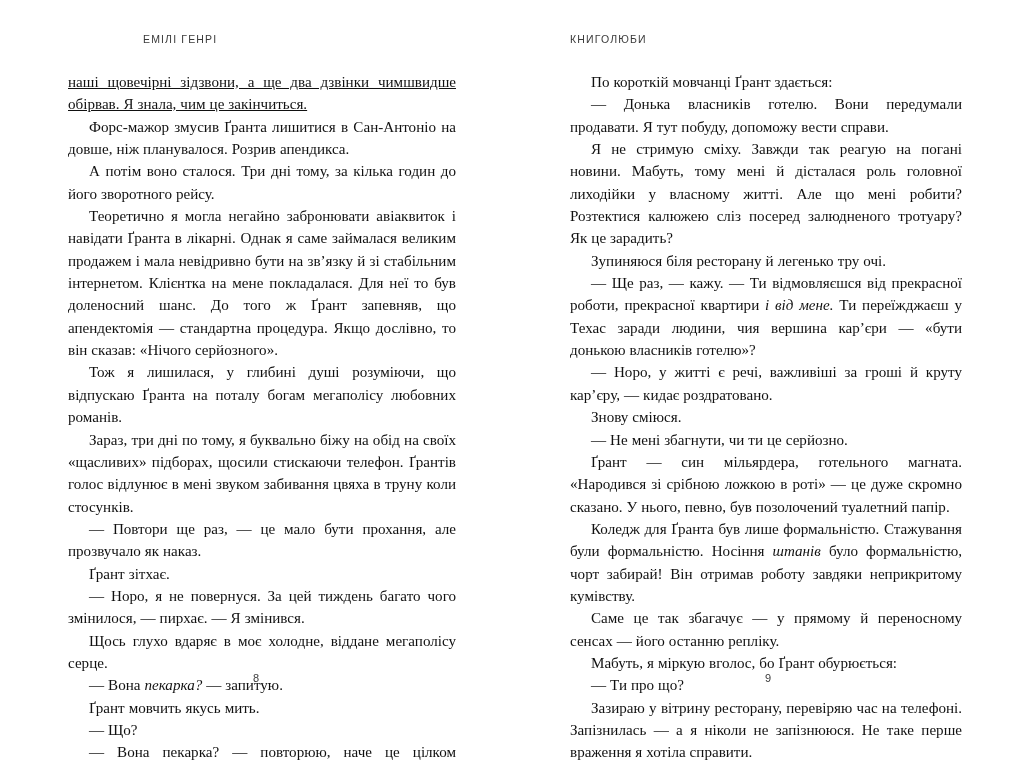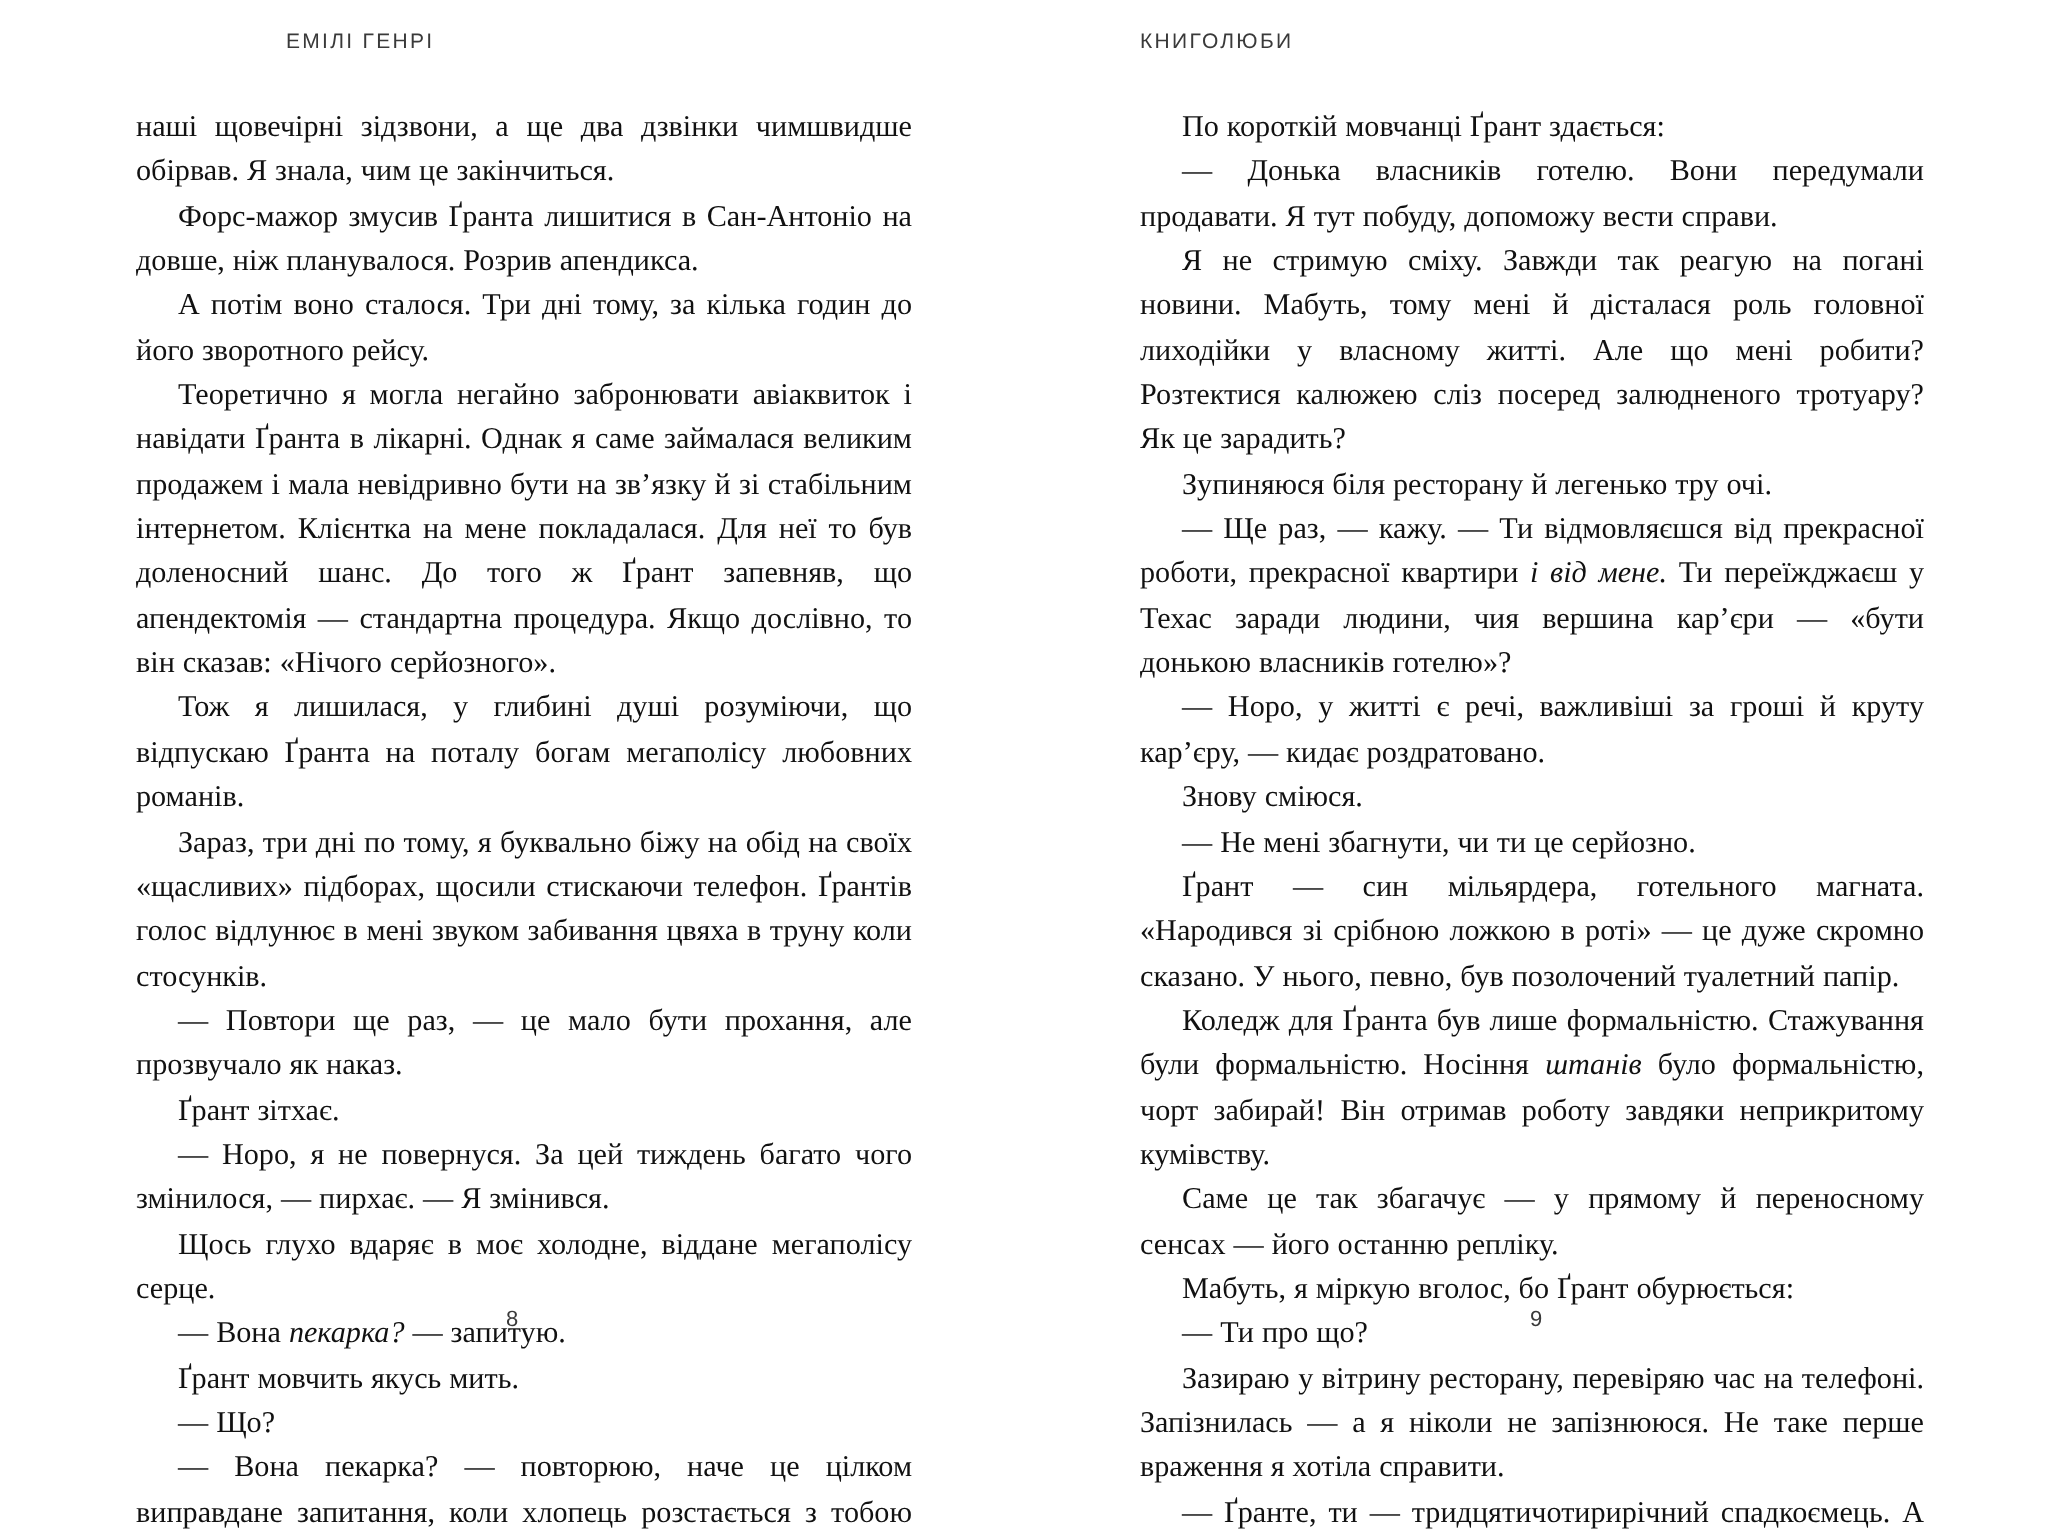--- a/index.html
+++ b/index.html
@@ -18,20 +18,21 @@
     position: relative;
     width: 1024px;
     height: 768px;
     display: flex;
   }
   .page {
     position: relative;
     width: 512px;
     height: 688px;
     box-sizing: border-box;
+    margin-top: 18px;
   }
   .page-left {
     padding: 0 56px 0 68px;
   }
   .page-right {
     padding: 0 62px 0 58px;
   }
   .running-head {
     font-family: "Liberation Sans", "DejaVu Sans", sans-serif;
     font-size: 10.5px;
@@ -58,20 +59,21 @@
     font-size: 15.1px;
     line-height: 22.35px;
     text-align: justify;
     text-justify: inter-word;
     text-indent: 21px;
     hyphens: manual;
     word-spacing: 0.2px;
   }
   p.para.noindent {
     text-indent: 0;
+    text-decoration: underline;
   }
   em {
   }
   .folio {
     position: absolute;
     bottom: 22px;
     left: 0;
     width: 100%;
     text-align: center;
     font-family: "Liberation Sans", "DejaVu Sans", sans-serif;

